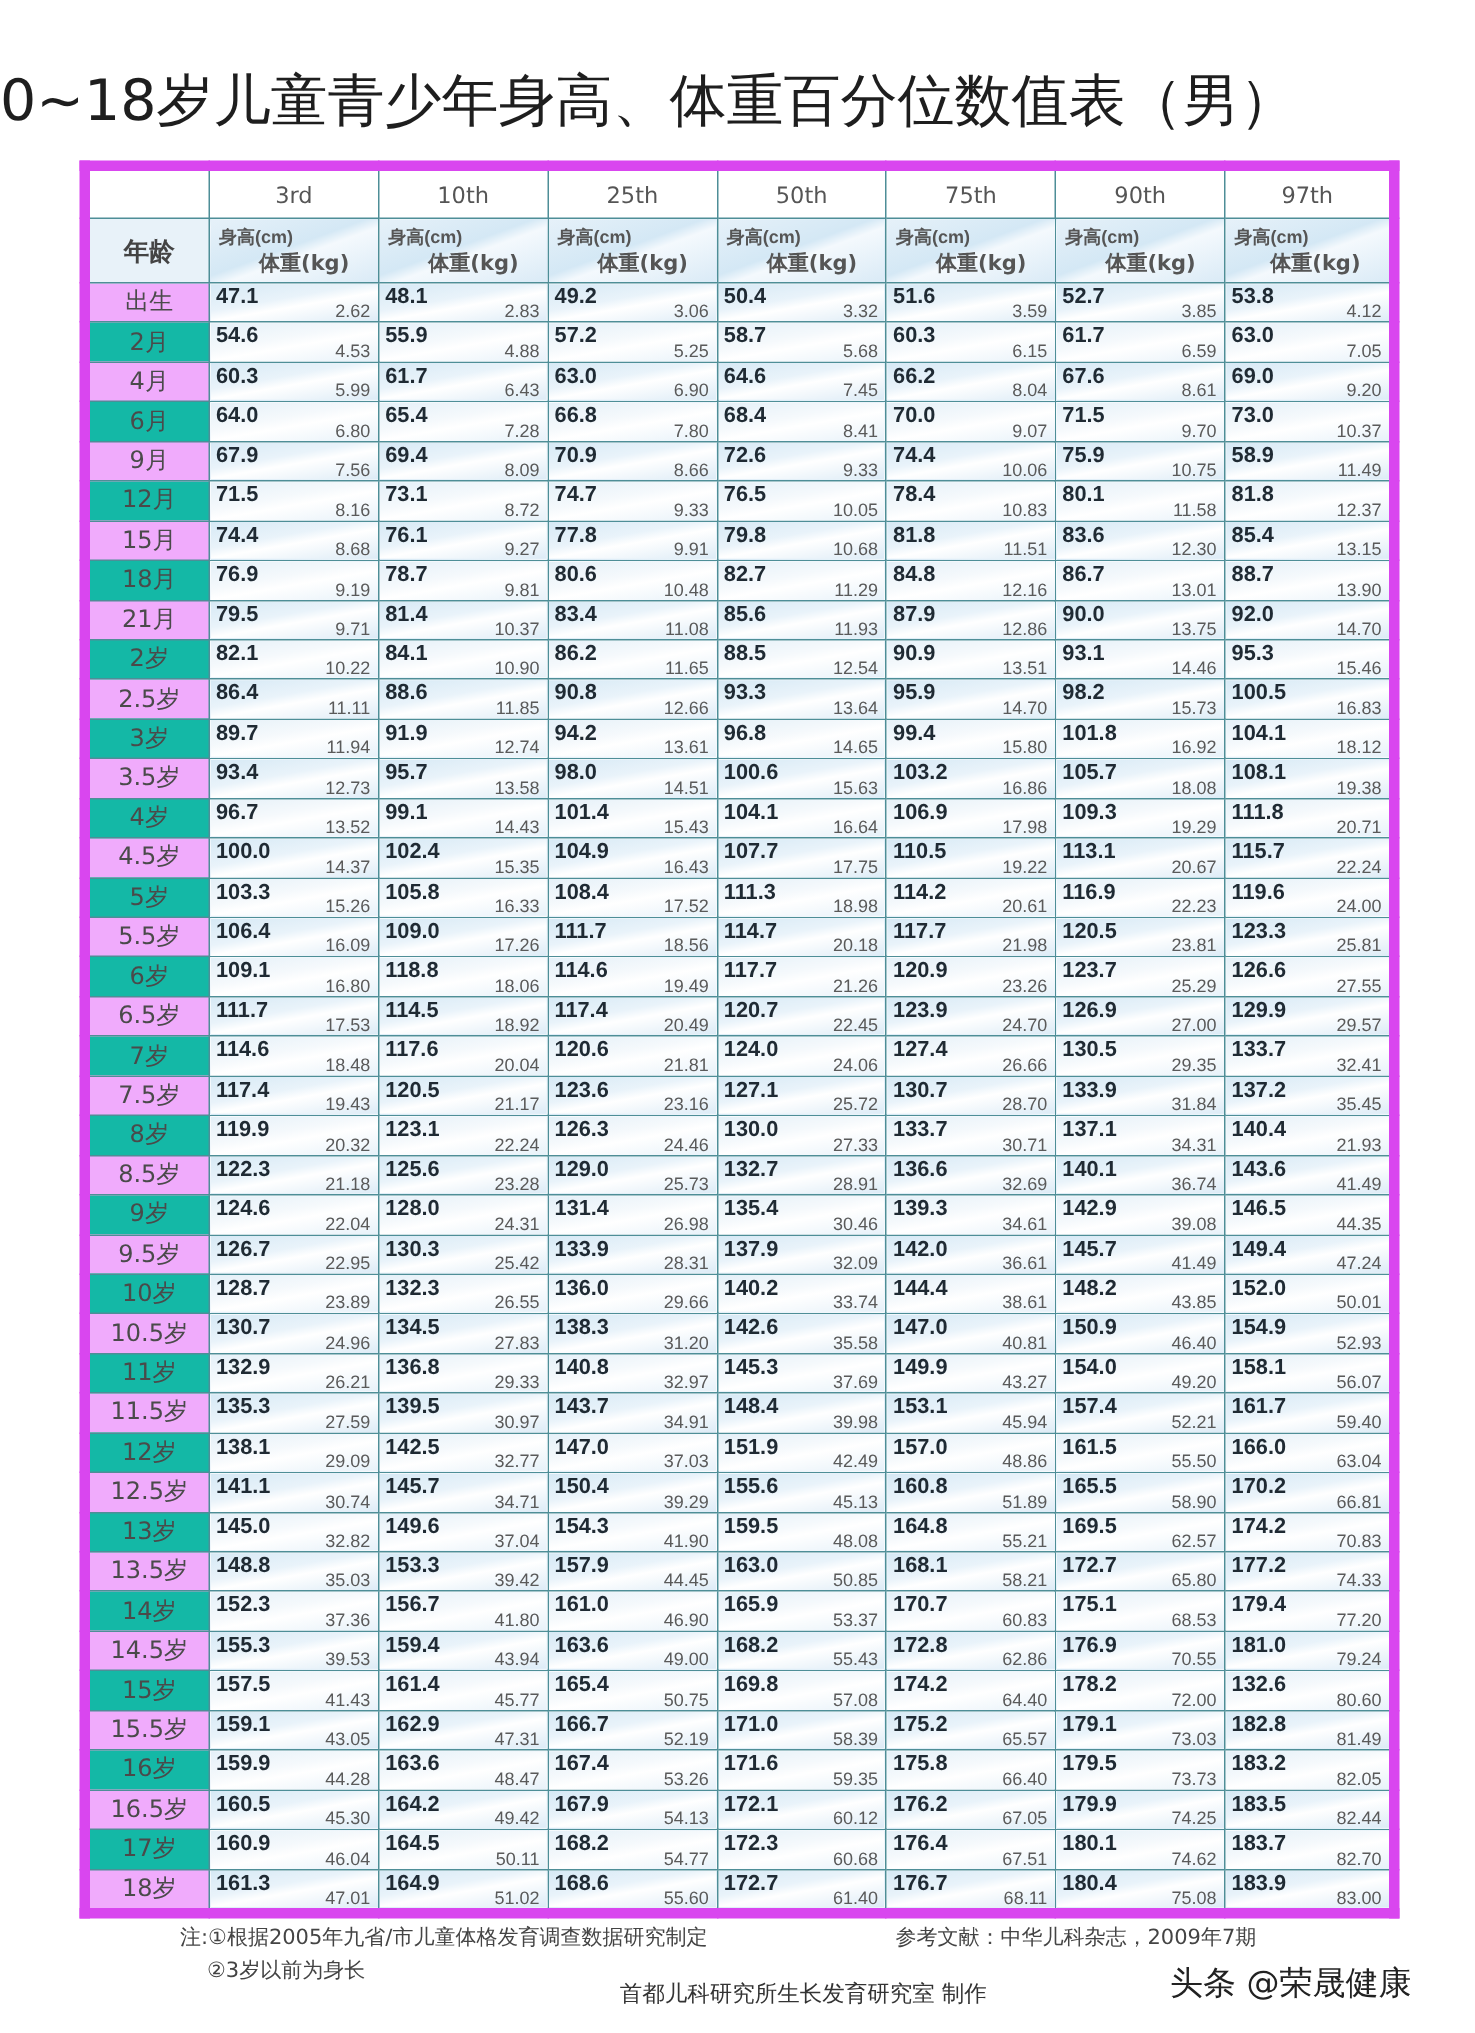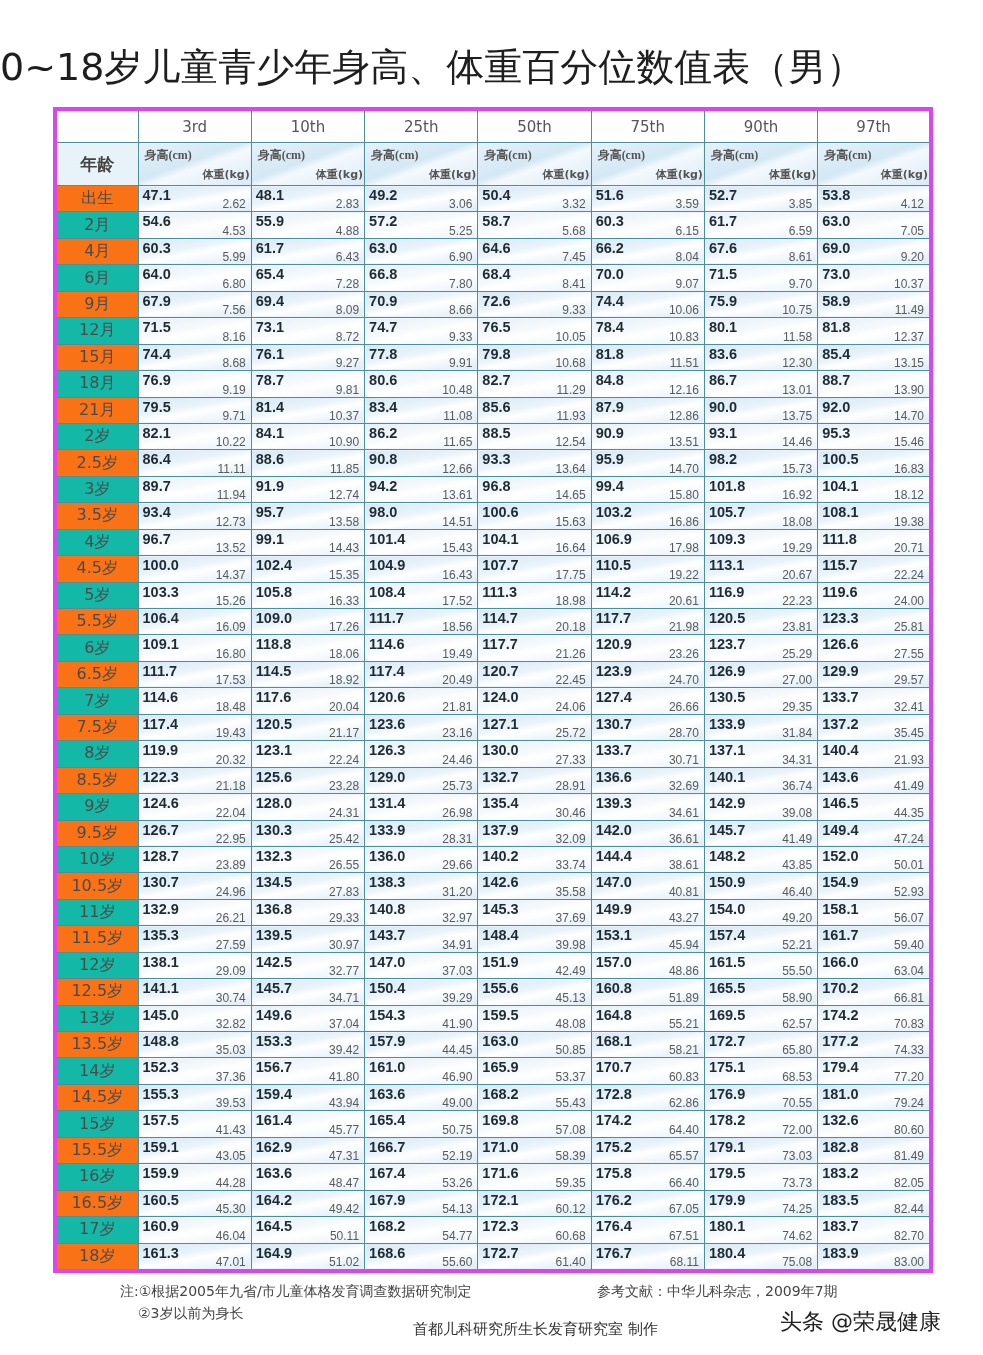--- a/index.html
+++ b/index.html
@@ -1,33 +1,33 @@
 <!DOCTYPE html>
 <html><head>
   <meta charset="utf-8">
   <style>
     html, body { margin: 0; padding: 0; background: #ffffff; }
     body { width: 983px; height: 1355px; position: relative; overflow: hidden;
            font-family: "Liberation Sans", "DejaVu Sans", sans-serif; color: #2a2a2a; }
     .title { position: absolute; left: 0; top: 42px; width: 983px; 
              font-size: 38px; color: #1e1e1e; letter-spacing: 0px; font-family: "DejaVu Sans", sans-serif; }
     .table-wrap { position: absolute; left: 53px; top: 107px; width: 880px; }
-    table { border-collapse: collapse; width: 880px; table-layout: fixed; border: 4px solid #d946ef; }
+    table { border-collapse: collapse; width: 880px; table-layout: fixed; border: 7px solid #d946ef; }
     col.age { width: 83px; }
     td, th { border: 1px solid #4e8e97; padding: 0; }
     th.pct { height: 31px; font-weight: normal; font-size: 15px; color: #555; background: #ffffff; text-align: center;
              font-family: "DejaVu Sans", sans-serif; }
     th.corner { background: #ffffff; }
     .sub-cell { height: 42px; position: relative; background: linear-gradient(160deg, #e6f1f9 0%, #d4e8f5 45%, #f4f9fd 55%, #d9eaf6 100%); }
-    .sub-h { position: absolute; left: 6px; top: 4px; font-size: 12px; color: #555; font-family: Liberation Serif, serif; }
-    .sub-w { position: absolute; right: 1px; bottom: 3px; font-size: 11px; color: #555; font-family: "DejaVu Sans", sans-serif; }
+    .sub-h { position: absolute; left: 6px; top: 4px; font-size: 12px; color: #555; font-family: Liberation Sans, sans-serif; }
+    .sub-w { position: absolute; right: 19px; bottom: 3px; font-size: 14px; color: #555; font-family: "DejaVu Sans", sans-serif; }
     .age-head { font-size: 17px; color: #444; text-align: center; background: #e8f2f9; font-family: "DejaVu Sans", sans-serif; }
     tr.data td { height: 25.45px; }
     td.age { text-align: center; font-size: 16px; color: #4a4a4a; font-family: "DejaVu Sans", sans-serif; }
-    tr.data.odd td.age { background: #f97316; }
+    tr.data.odd td.age { background: #f0abfc; }
     tr.data.even td.age { background: #14b8a6; }
     td.val { position: relative; background: linear-gradient(170deg, #d6e9f5 0%, #e9f3fa 40%, #ffffff 55%, #dcebf6 100%); }
     tr.data.even td.val { background: linear-gradient(170deg, #e4f0f8 0%, #f5f9fc 40%, #ffffff 55%, #e6f1f9 100%); }
     .h { position: absolute; left: 4px; top: 1px; font-size: 14.5px; font-weight: bold; color: #1f2a33; }
     .w { position: absolute; right: 5px; bottom: 0px; font-size: 12px; color: #5a5a5a; }
     .notes { position: absolute; left: 120px; top: 1283px; font-size: 14px; color: #444; font-family: "DejaVu Sans", sans-serif; }
     .note1 { position: absolute; left: 0; top: 0; white-space: nowrap; }
     .note2 { position: absolute; left: 18px; top: 22px; white-space: nowrap; }
     .ref { position: absolute; left: 597px; top: 1283px; font-size: 14px; color: #444; white-space: nowrap; font-family: "DejaVu Sans", sans-serif; }
     .maker { position: absolute; left: 0; width: 983px; top: 1320px; text-align: center; font-size: 15px; color: #333; font-family: "DejaVu Sans", sans-serif; padding-left: 44px; }

